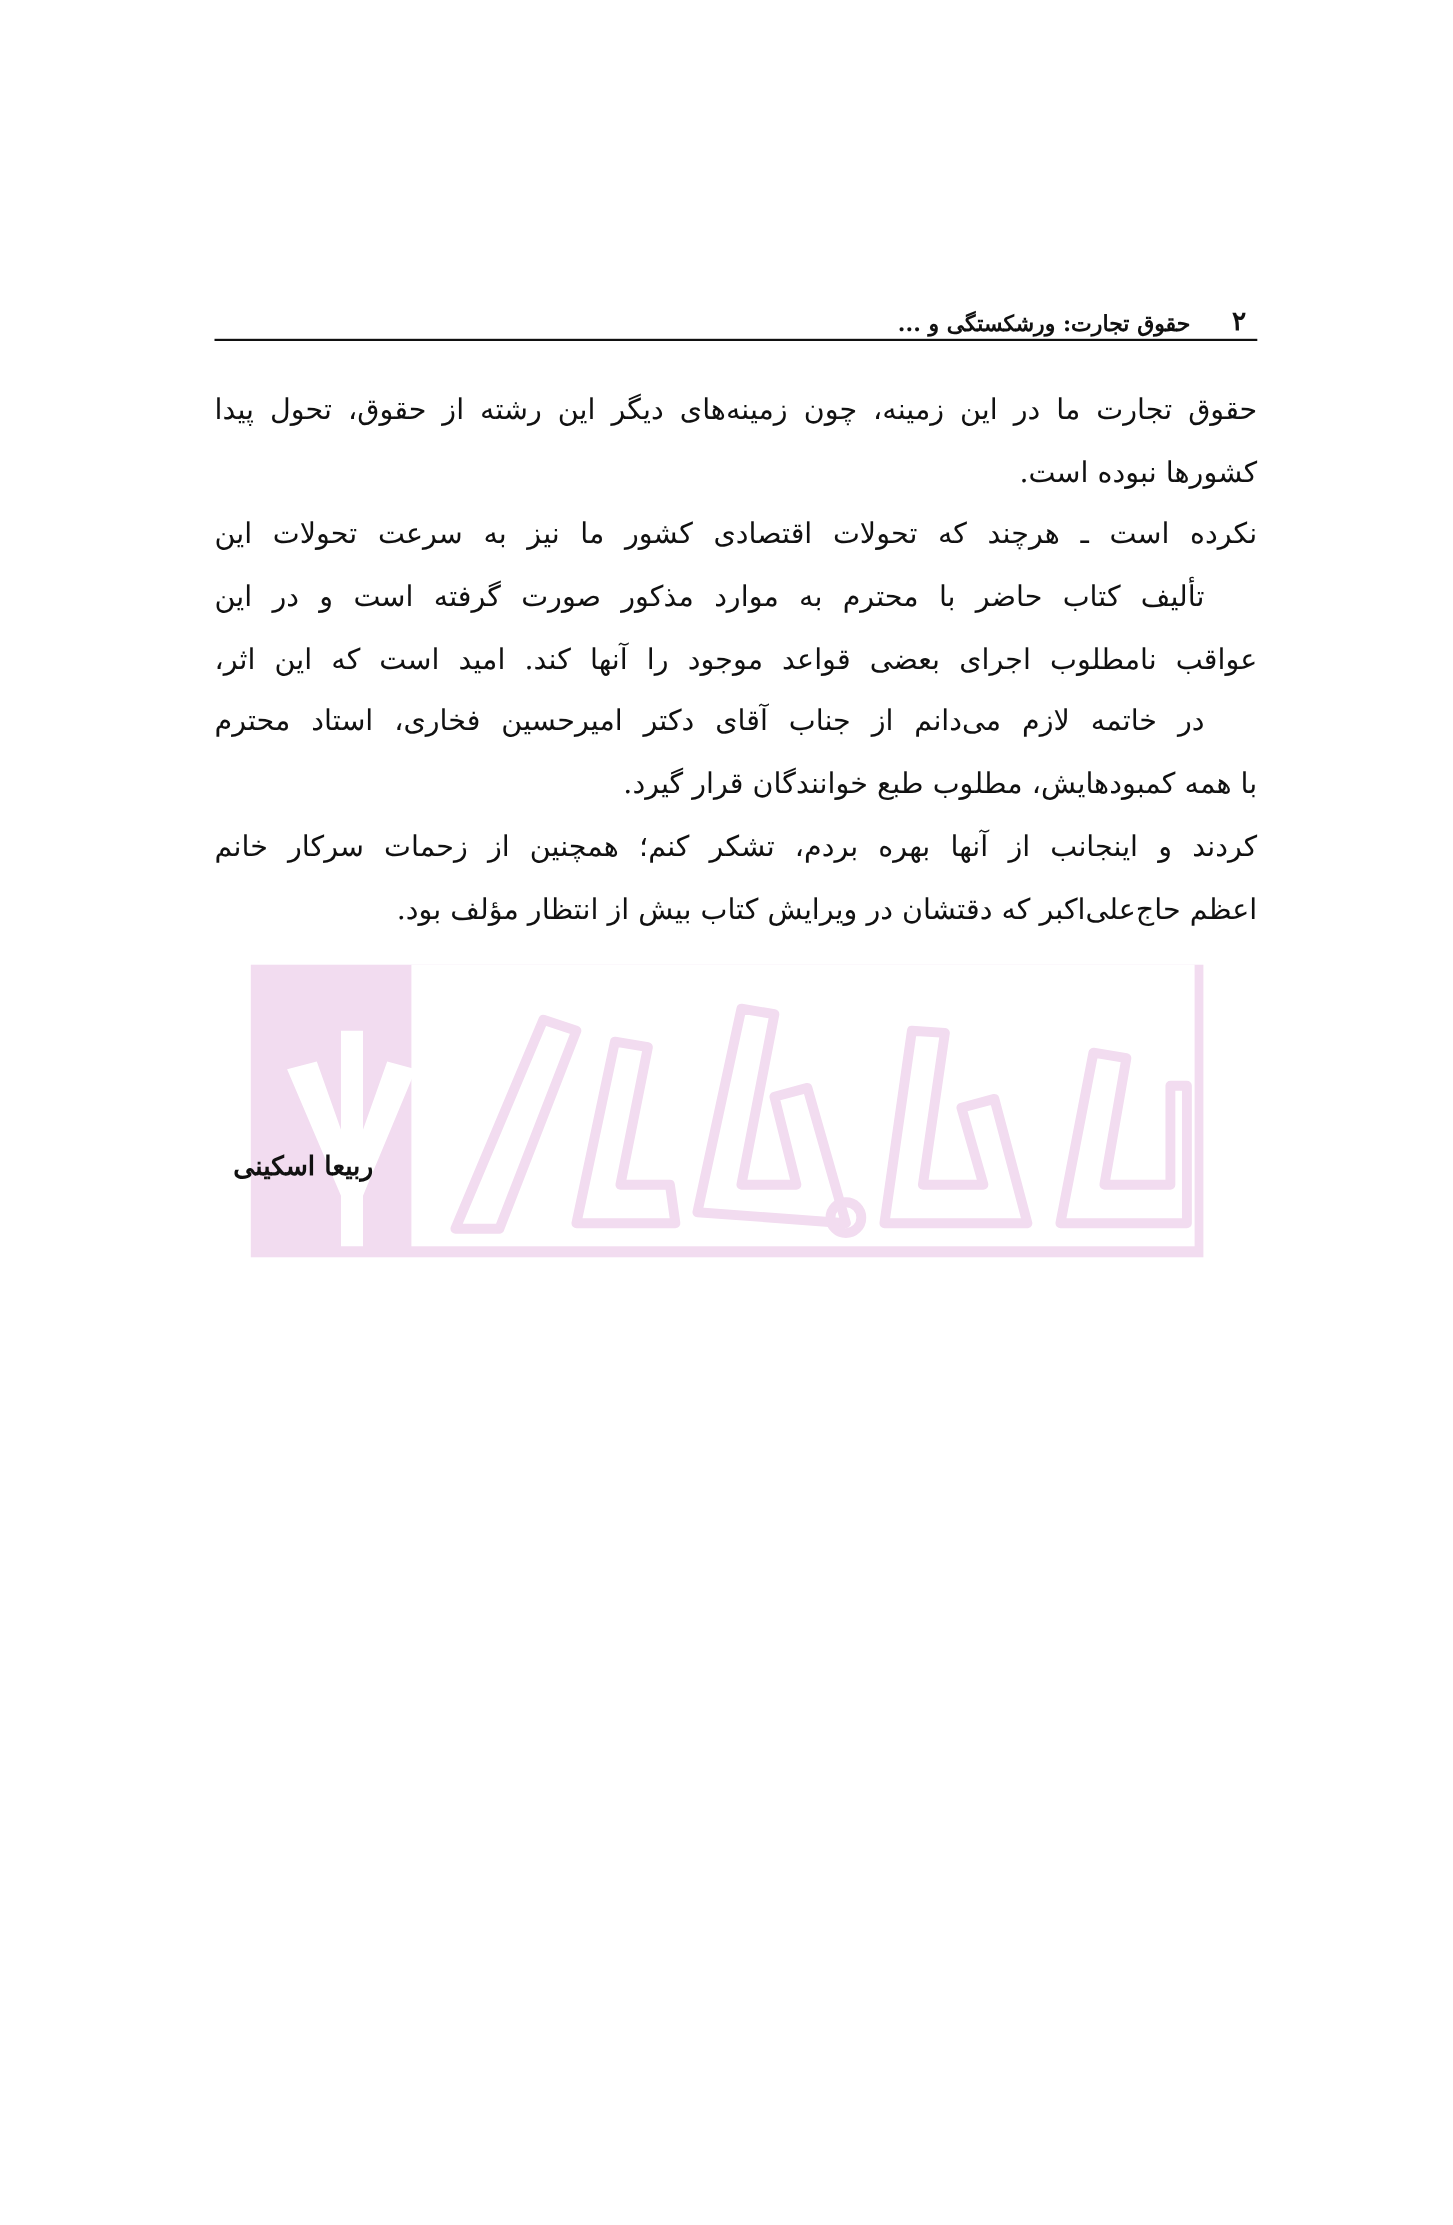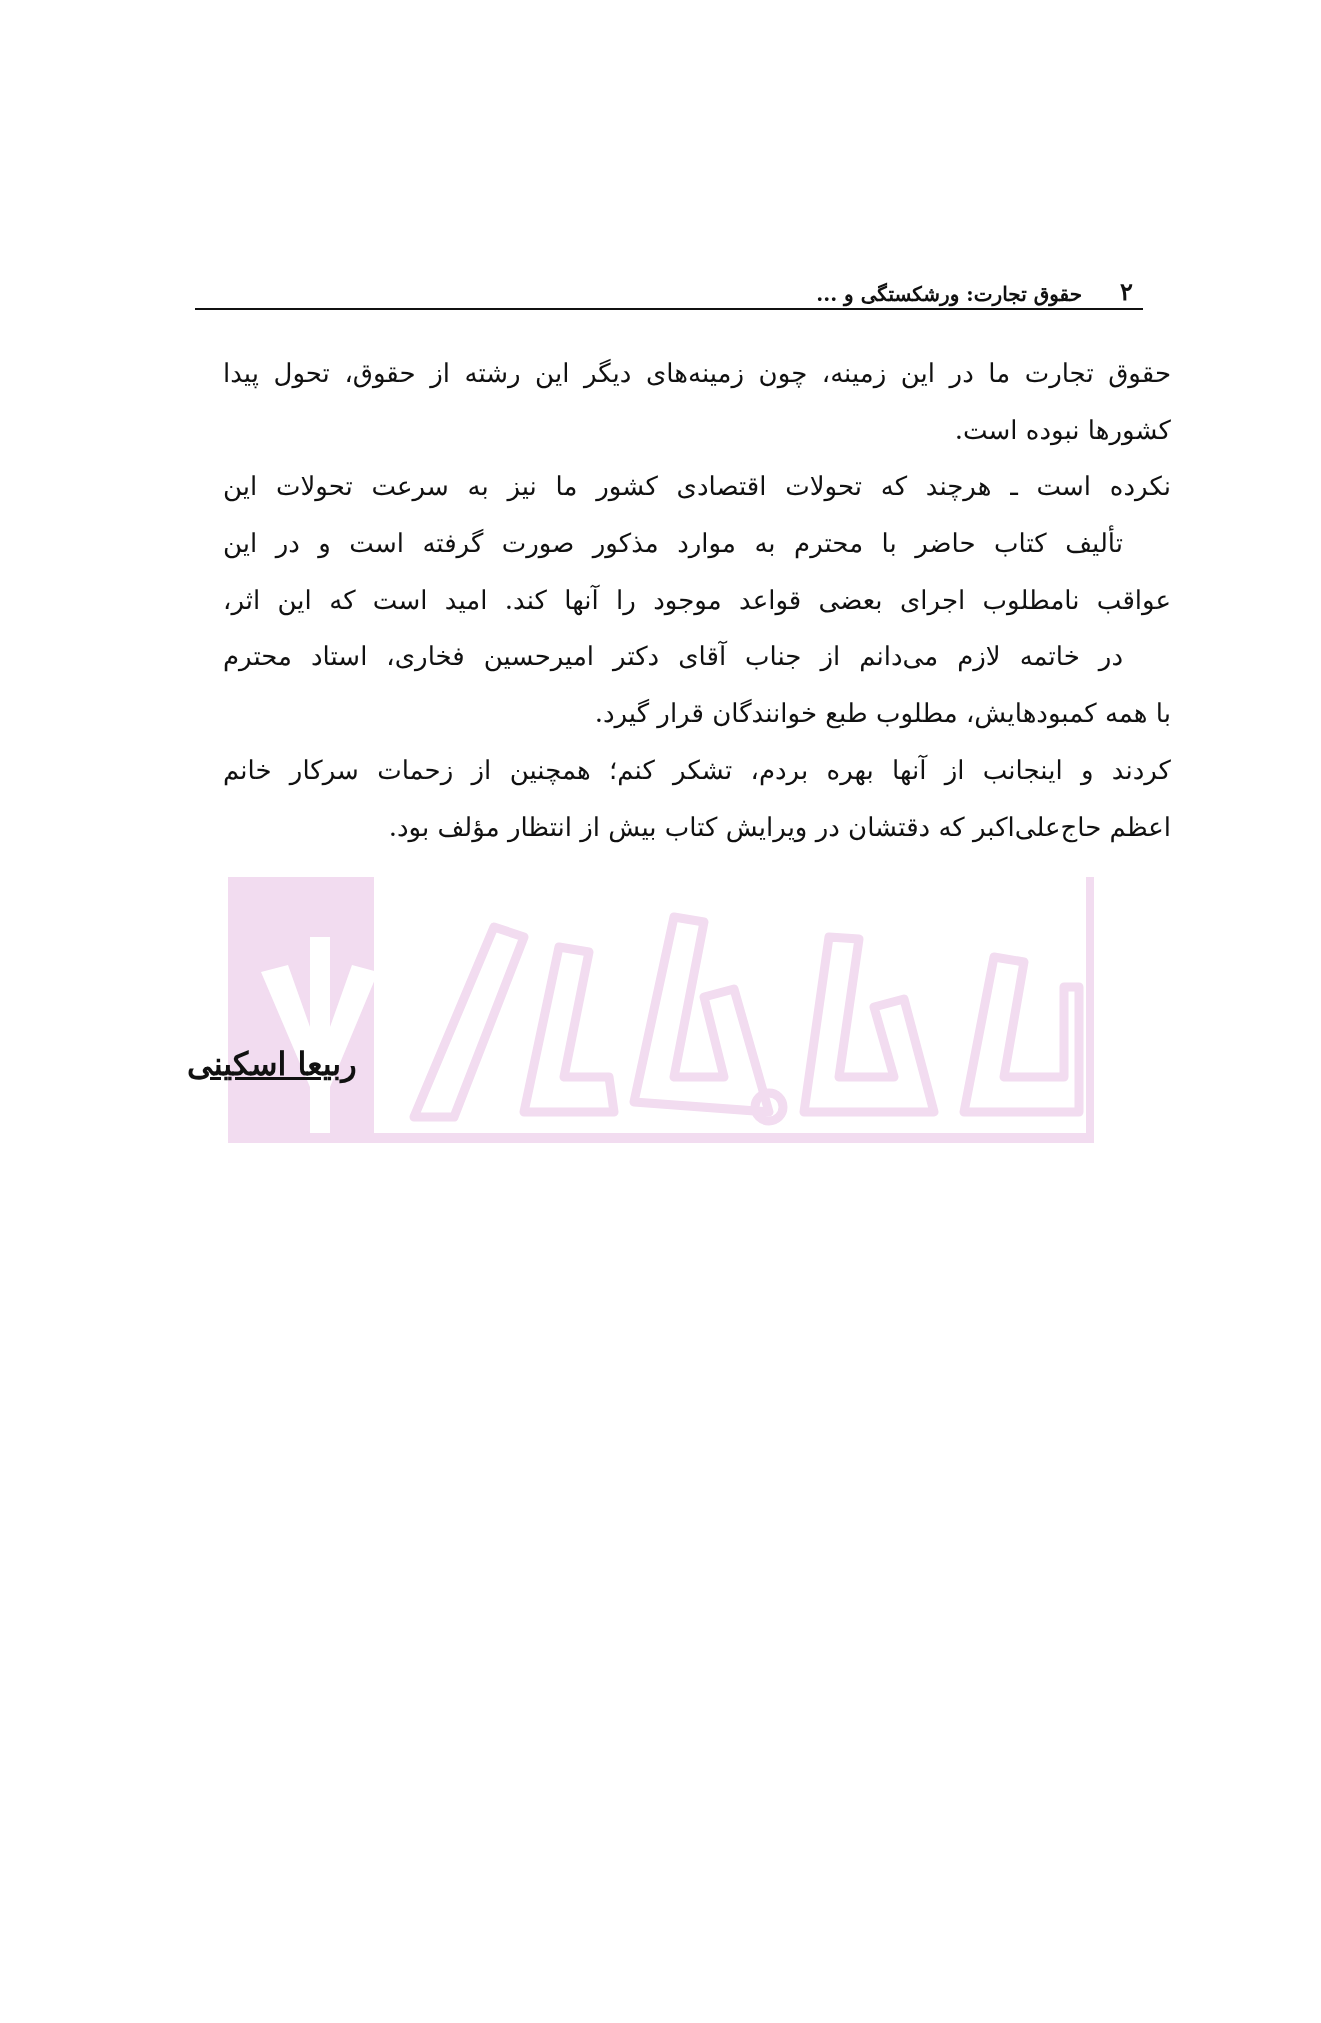--- a/index.html
+++ b/index.html
@@ -17,28 +17,28 @@
     
     .header { position: absolute; left: 195px; top: 268px; width: 948px; height: 38px;
               direction: rtl; z-index: 2; display: flex; align-items: flex-end; }
     .page-num { font-weight: bold; font-size: 24px; margin-right: 10px; margin-left: 38px; }
     .running-title { font-weight: bold; font-size: 20px; }
     .rule { position: absolute; left: 195px; top: 308px; width: 948px; height: 2px;
             background: #111; z-index: 2; }
 
     
     .body { position: absolute; left: 195px; top: 345px; width: 948px; direction: rtl;
-            z-index: 2; font-size: 26px; margin-left: 28px; }
+            z-index: 2; font-size: 26px; }
     .line { height: 56.7px; line-height: 56.7px; white-space: nowrap; text-align: justify;
             text-align-last: justify; overflow: hidden; }
     .line.last { text-align-last: right; }
     .line.indent { padding-right: 48px; }
 
-    .signature { position: absolute; left: 187px; top: 1045px; direction: rtl; z-index: 2;
-                 font-weight: bold; font-size: 32px; text-decoration: underline; }
+    .signature { position: absolute; left: 212px; top: 1045px; direction: rtl; z-index: 2;
+                 font-weight: bold; font-size: 24px; }
   </style>
 </head>
 <body>
 
 <div class="page">
 
   <div class="wm">
     <svg width="866" height="266">
 
       <polygon points="33,95 60,88 82,150 82,60 102,60 102,150 124,88 150,95 102,210 102,256 82,256 82,210" fill="#ffffff"></polygon>

